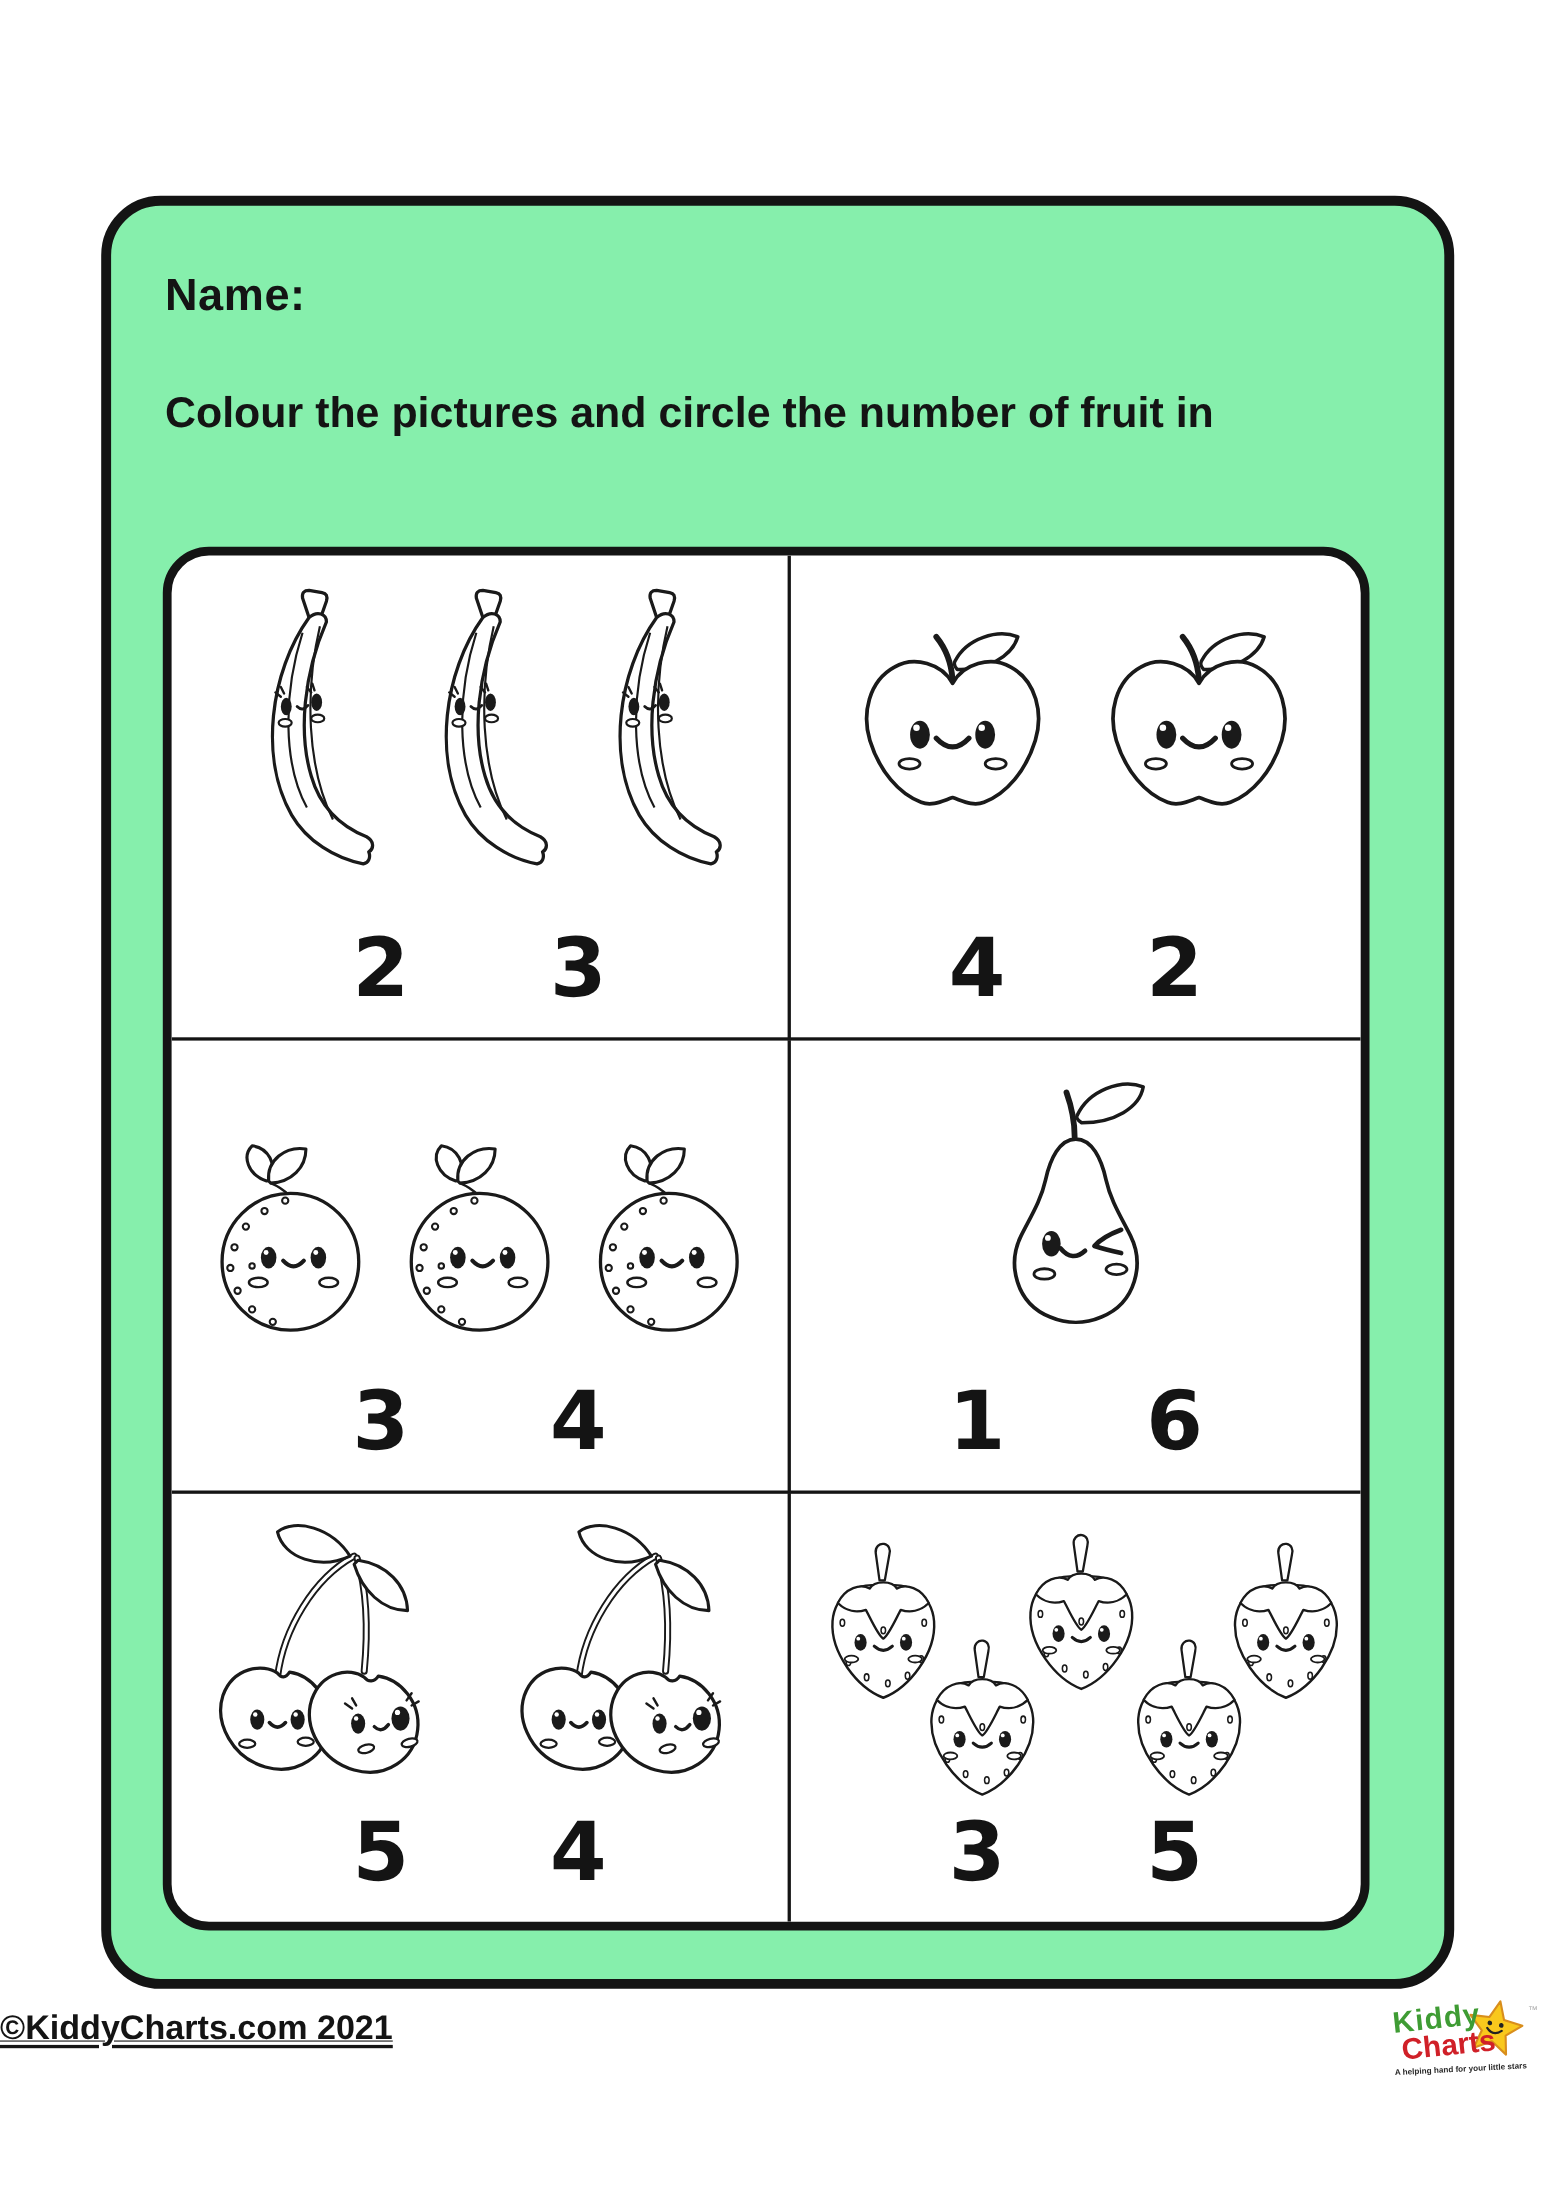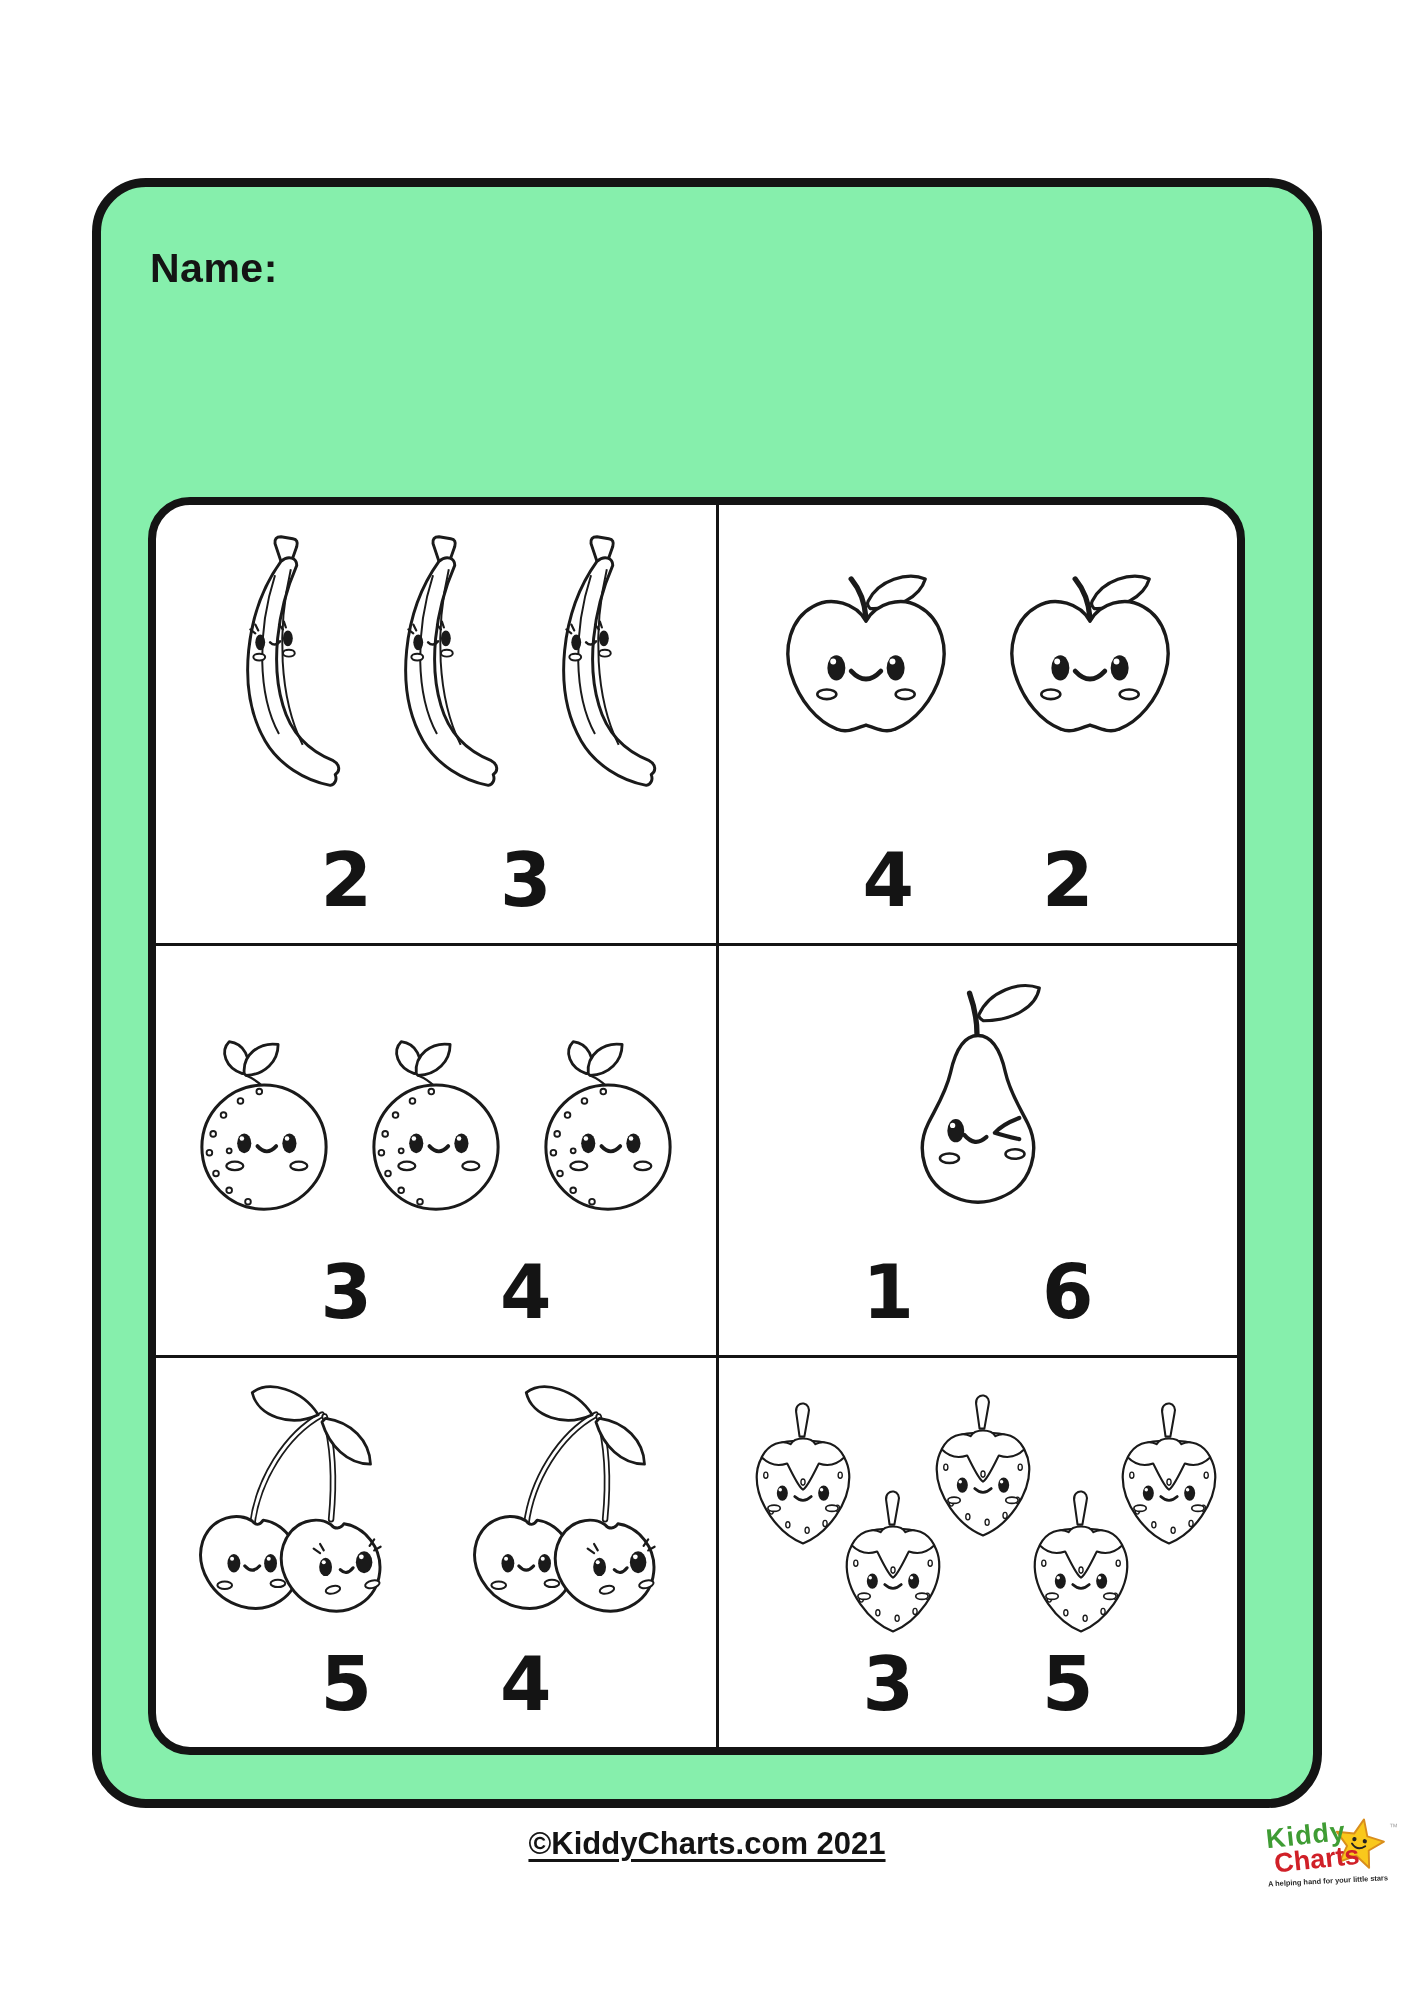--- a/index.html
+++ b/index.html
@@ -21,21 +21,21 @@
   .f-oranges{gap:12px;padding-top:86px;}
   .f-pear{padding-top:24px;}
   .f-cherries{gap:26px;padding-top:20px;}
   .f-straw{display:block;}
   .straw{position:absolute;width:124px;height:162px;}
   .s1{left:22px;top:40px;} .s2{left:202px;top:32px;} .s3{left:388px;top:40px;}
   .s4{left:112px;top:128px;} .s5{left:300px;top:128px;}
   .numbers{position:absolute;left:0;right:0;bottom:26px;display:flex;justify-content:center;gap:128px;
            font-family:"DejaVu Sans",sans-serif;font-size:74px;font-weight:800;line-height:1;color:#141414;}
   .numbers span{cursor:pointer;}
-  .copyright-row{position:absolute;left:0;right:0;top:1826px;text-align:center;}
+  .copyright-row{position:absolute;left:0;right:0;top:1826px;text-decoration:underline;}
   .copyright{font-size:31px;font-weight:700;text-decoration:underline;text-decoration-thickness:3px;text-underline-offset:5px;}
   .logo{position:absolute;left:1266px;top:1820px;width:134px;}
   .logo-kiddy{display:inline-block;font-size:27px;font-weight:800;color:#3f9c34;transform:rotate(-6deg);
               letter-spacing:1px;position:relative;z-index:2;}
   .logo-charts{display:block;font-size:27px;font-weight:800;color:#d02028;transform:rotate(-6deg);
                margin-top:-9px;margin-left:8px;position:relative;z-index:2;}
   .logo-star{position:absolute;right:14px;top:-4px;z-index:1;}
   .logo-tm{position:absolute;right:2px;top:2px;font-size:9px;color:#aaa;z-index:3;}
   .logo-tagline{display:block;font-size:7.4px;font-weight:700;color:#2a2a2a;white-space:nowrap;
                 transform:rotate(-3deg);margin-top:3px;margin-left:2px;}
@@ -170,20 +170,21 @@
     </symbol>
   </defs>
 </svg>
 
 <div class="sheet">
   <div class="frame">
 
     <div class="name-label">Name:</div>
 
     <div class="instructions">
+      <div>Colour the pictures and circle the number of fruit in</div>
     </div>
 
     <div class="grid">
 
       <div class="cell br bb">
         <div class="fruits f-bananas">
           <svg width="148" height="268">
               <use href="#banana"></use>
             </svg>
           <svg width="148" height="268">

